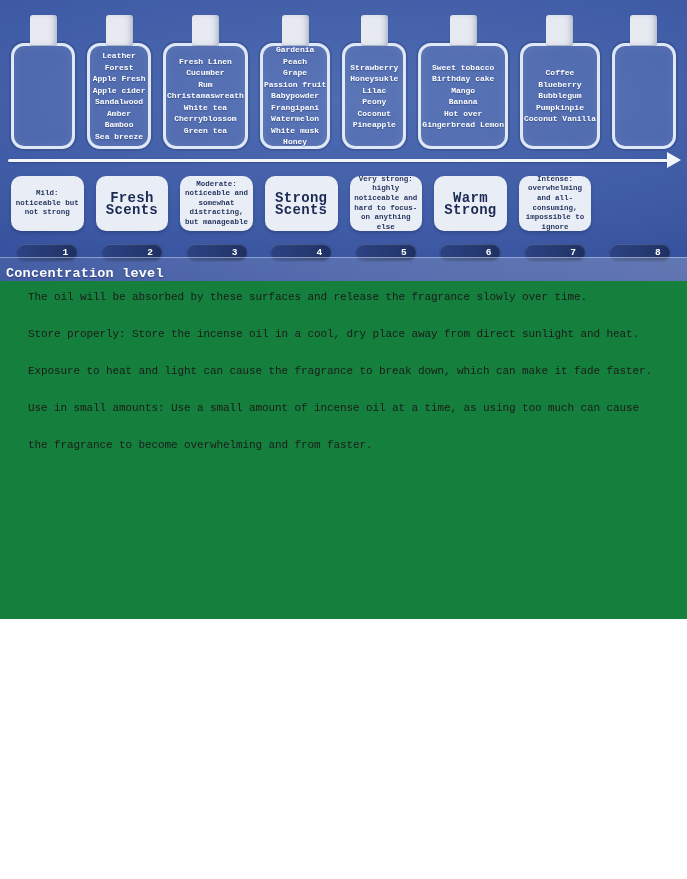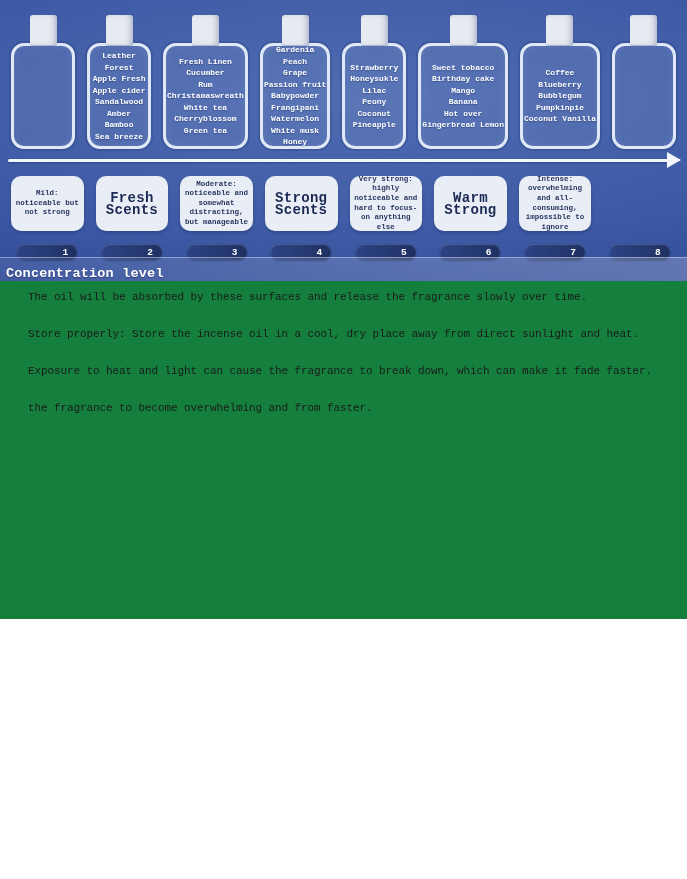--- a/index.html
+++ b/index.html
@@ -208,20 +208,21 @@
   <div class="tips">
       <div class="tip-line">Here are some tips to make incense oil last longer:</div>
       <div class="tip-line">Use a diffuser: A diffuser is a device that disperses the fragrance of the incense oil into the air.</div>
       <div class="tip-line">It helps to spread the fragrance evenly throughout the room and makes it last longer.</div>
       <div class="tip-line">Dilute the oil: You can dilute the incense oil with a carrier oil, such as coconut oil or jojoba oil.</div>
       <div class="tip-line">This will help to slow down the evaporation of the fragrance and make it last longer.</div>
       <div class="tip-line">Apply to porous surfaces: Apply the incense oil to porous surfaces like wooden furniture, curtains, or carpets.</div>
       <div class="tip-line">The oil will be absorbed by these surfaces and release the fragrance slowly over time.</div>
       <div class="tip-line">Store properly: Store the incense oil in a cool, dry place away from direct sunlight and heat.</div>
       <div class="tip-line">Exposure to heat and light can cause the fragrance to break down, which can make it fade faster.</div>
+      <div class="tip-line">Use in small amounts: Use a small amount of incense oil at a time, as using too much can cause</div>
       <div class="tip-line">the fragrance to become overwhelming and from faster.</div>
     </div>
 
   <svg class="flourish" viewBox="0 0 660 100" preserveAspectRatio="none">
     <defs>
       <g id="rhalf">
 
         <path d="M330 50 C390 22 455 26 505 54 C530 68 552 74 574 70" fill="none" stroke="#1d3a8a" stroke-width="5" stroke-linecap="round"></path>
         <path d="M330 58 C395 84 460 78 508 50 C530 37 550 30 572 34" fill="none" stroke="#1d3a8a" stroke-width="5" stroke-linecap="round"></path>
         <path d="M330 44 C398 24 468 30 520 58 C542 70 558 74 576 72" fill="none" stroke="#161616" stroke-width="1.6"></path>

